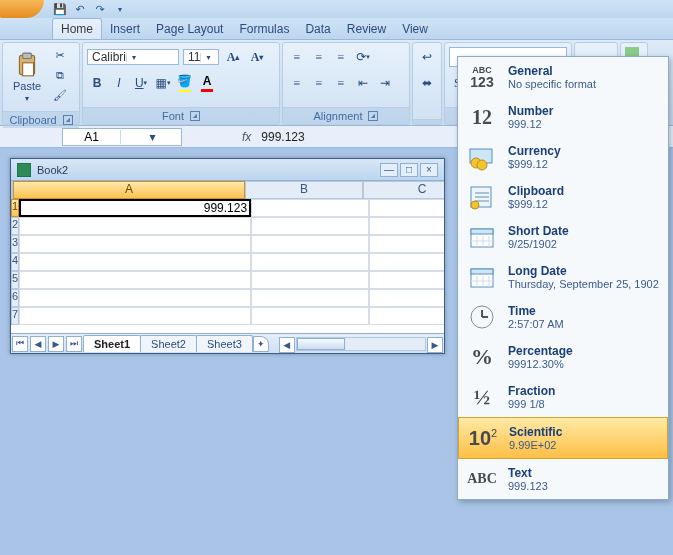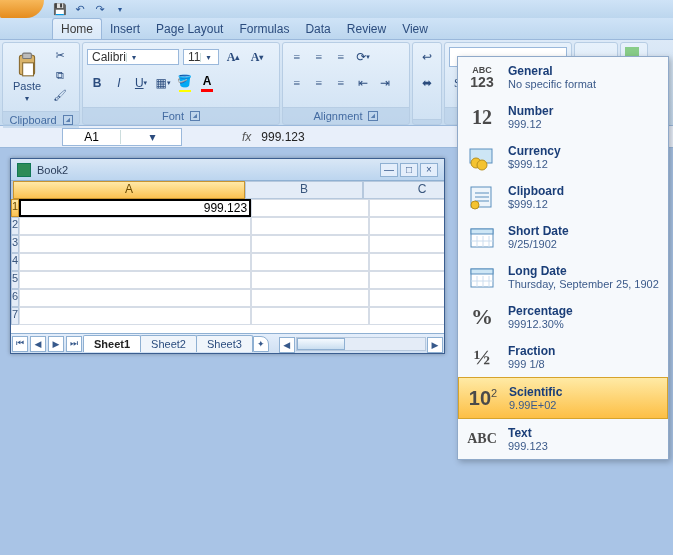--- a/index.html
+++ b/index.html
@@ -418,20 +418,33 @@
           <line x1="4" y1="18" x2="26" y2="18" stroke="#cde"></line>
         </svg>
       </div>
     <div class="nf-text">
       <span class="t">Long Date</span>
       <span class="s">Thursday, September 25, 1902</span>
     </div>
     </div>
     <div class="nf-item">
       <div class="nf-icon">
+        <svg width="30" height="28" viewBox="0 0 30 28">
+          <circle cx="15" cy="14" r="11" fill="#f5f8fb" stroke="#888"></circle>
+          <line x1="15" y1="14" x2="15" y2="7" stroke="#555" stroke-width="2"></line>
+          <line x1="15" y1="14" x2="21" y2="14" stroke="#555" stroke-width="2"></line>
+        </svg>
+      </div>
+    <div class="nf-text">
+      <span class="t">Time</span>
+      <span class="s">2:57:07 AM</span>
+    </div>
+    </div>
+    <div class="nf-item">
+      <div class="nf-icon">
         <b style="font-size:22px;font-family:serif">%</b>
       </div>
     <div class="nf-text">
       <span class="t">Percentage</span>
       <span class="s">99912.30%</span>
     </div>
     </div>
     <div class="nf-item">
       <div class="nf-icon">
         <b style="font-size:22px;font-family:serif">½</b>

